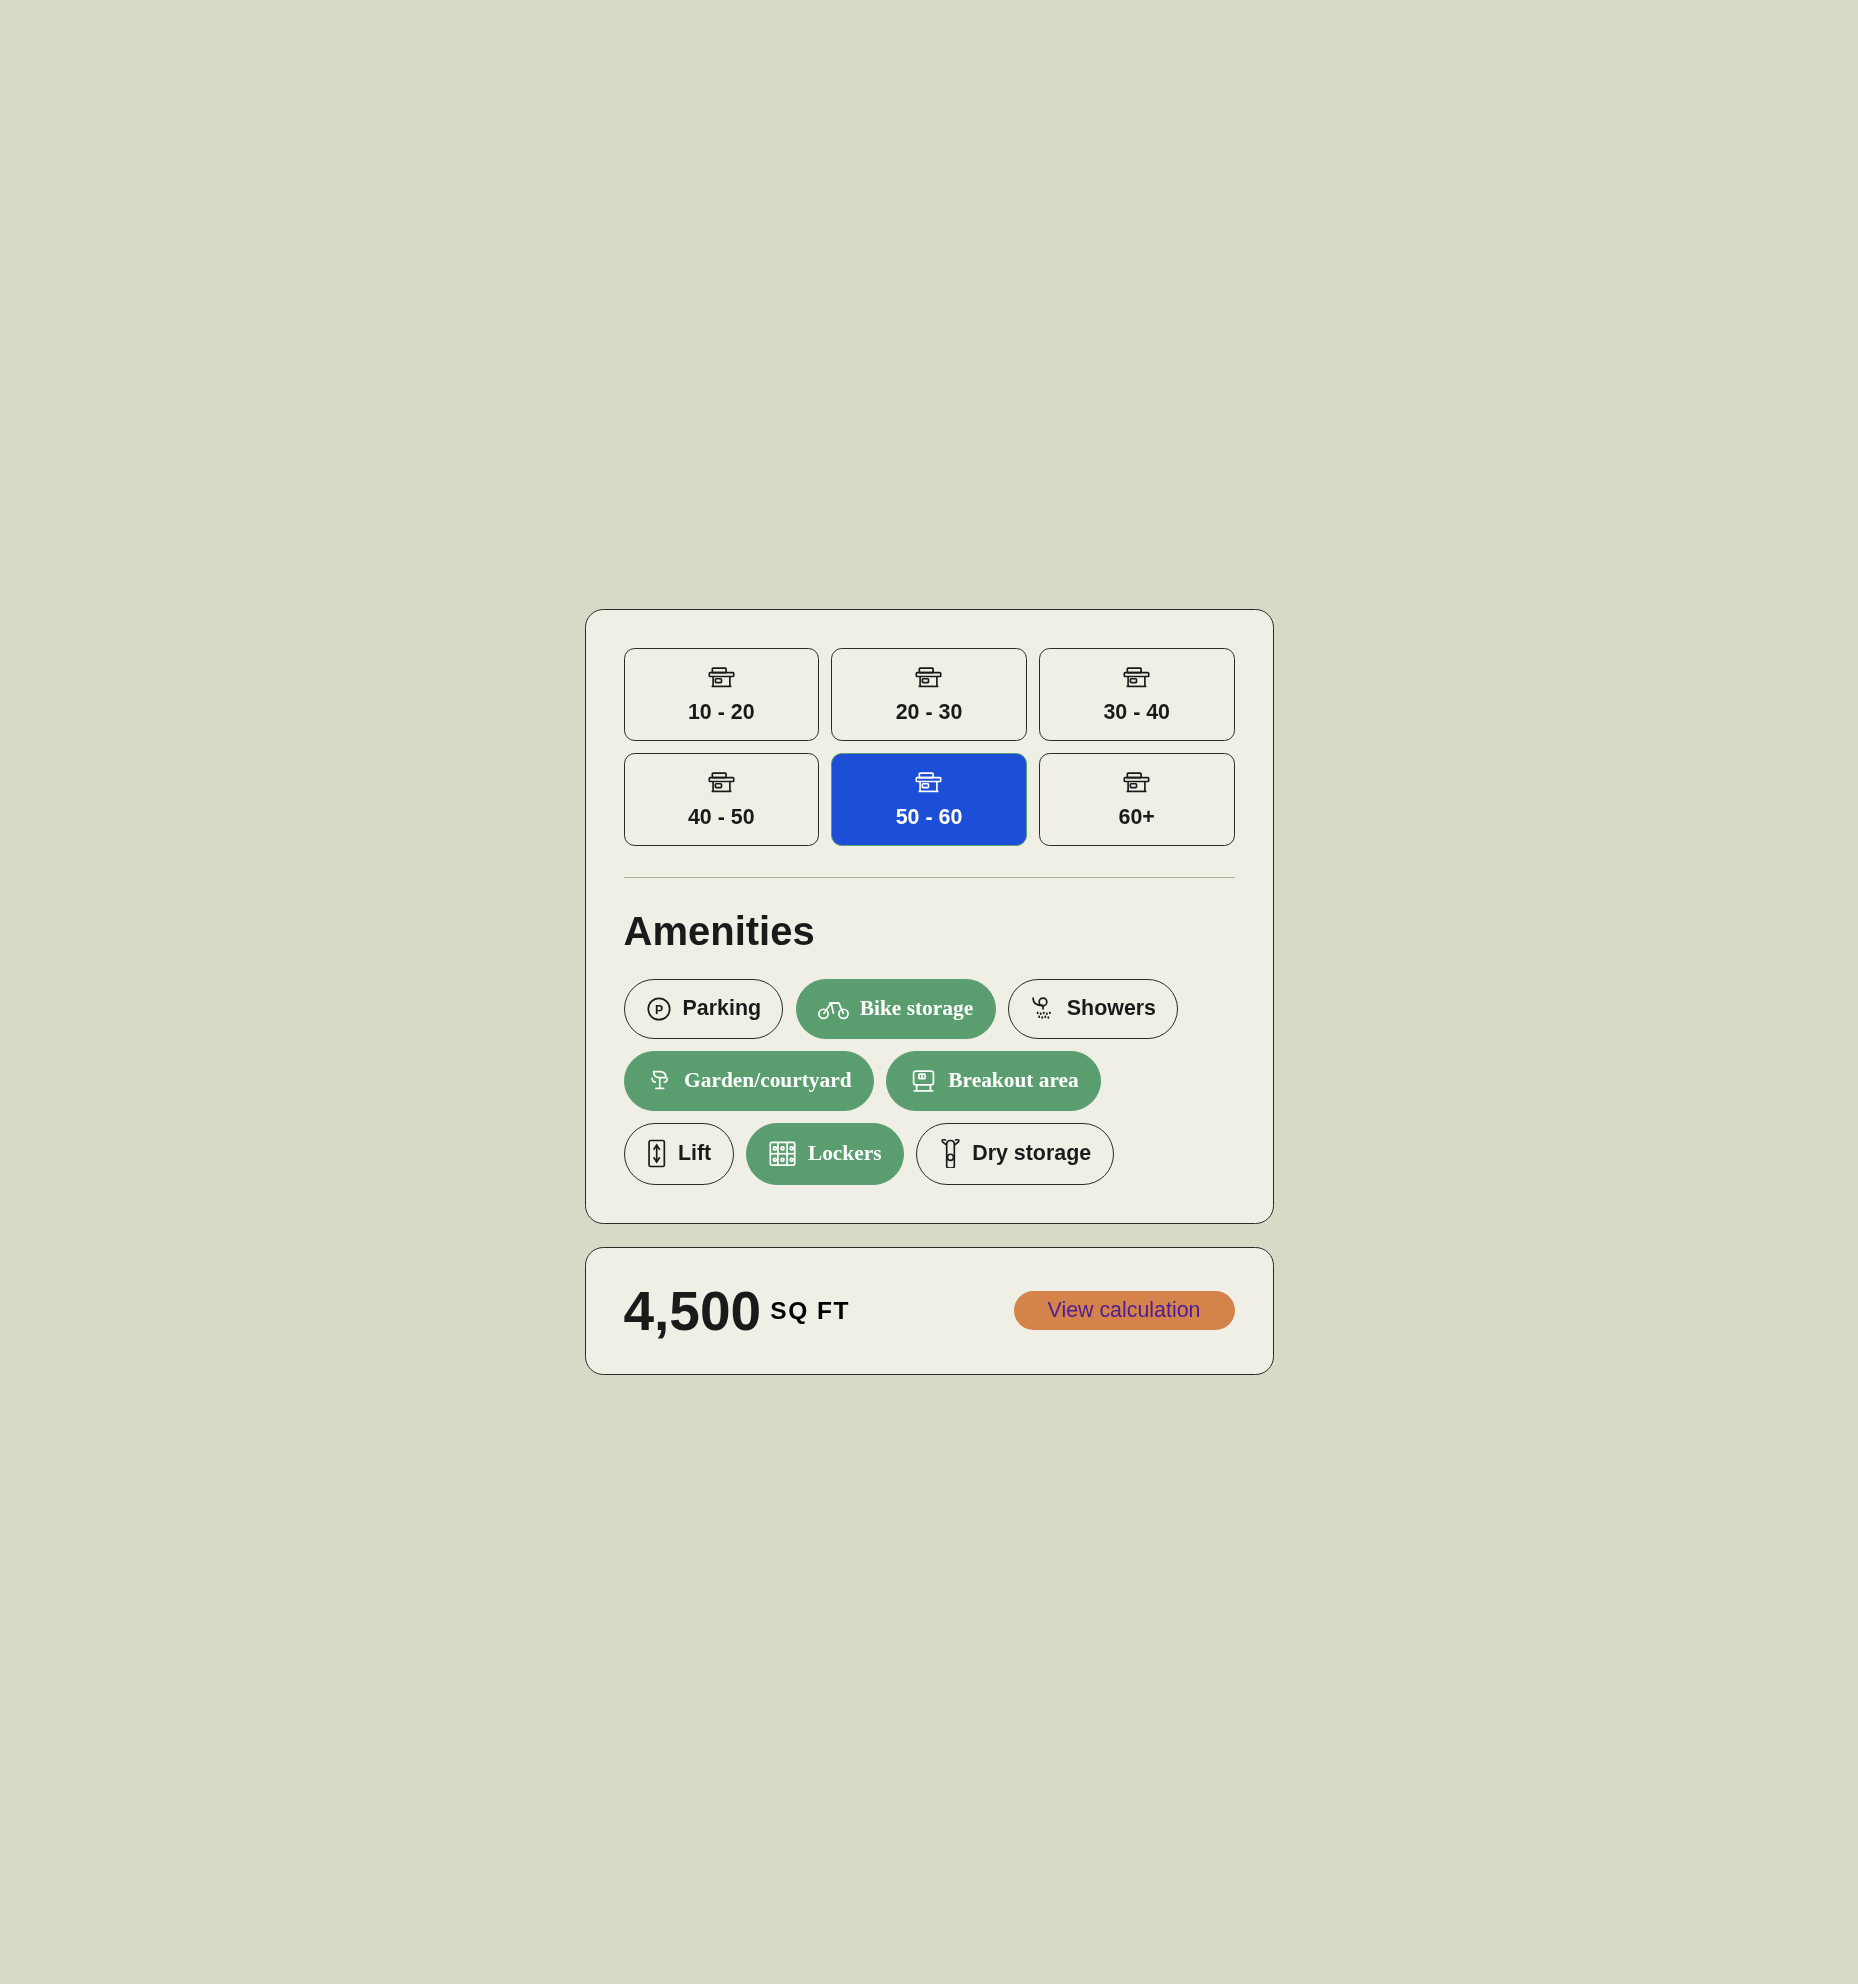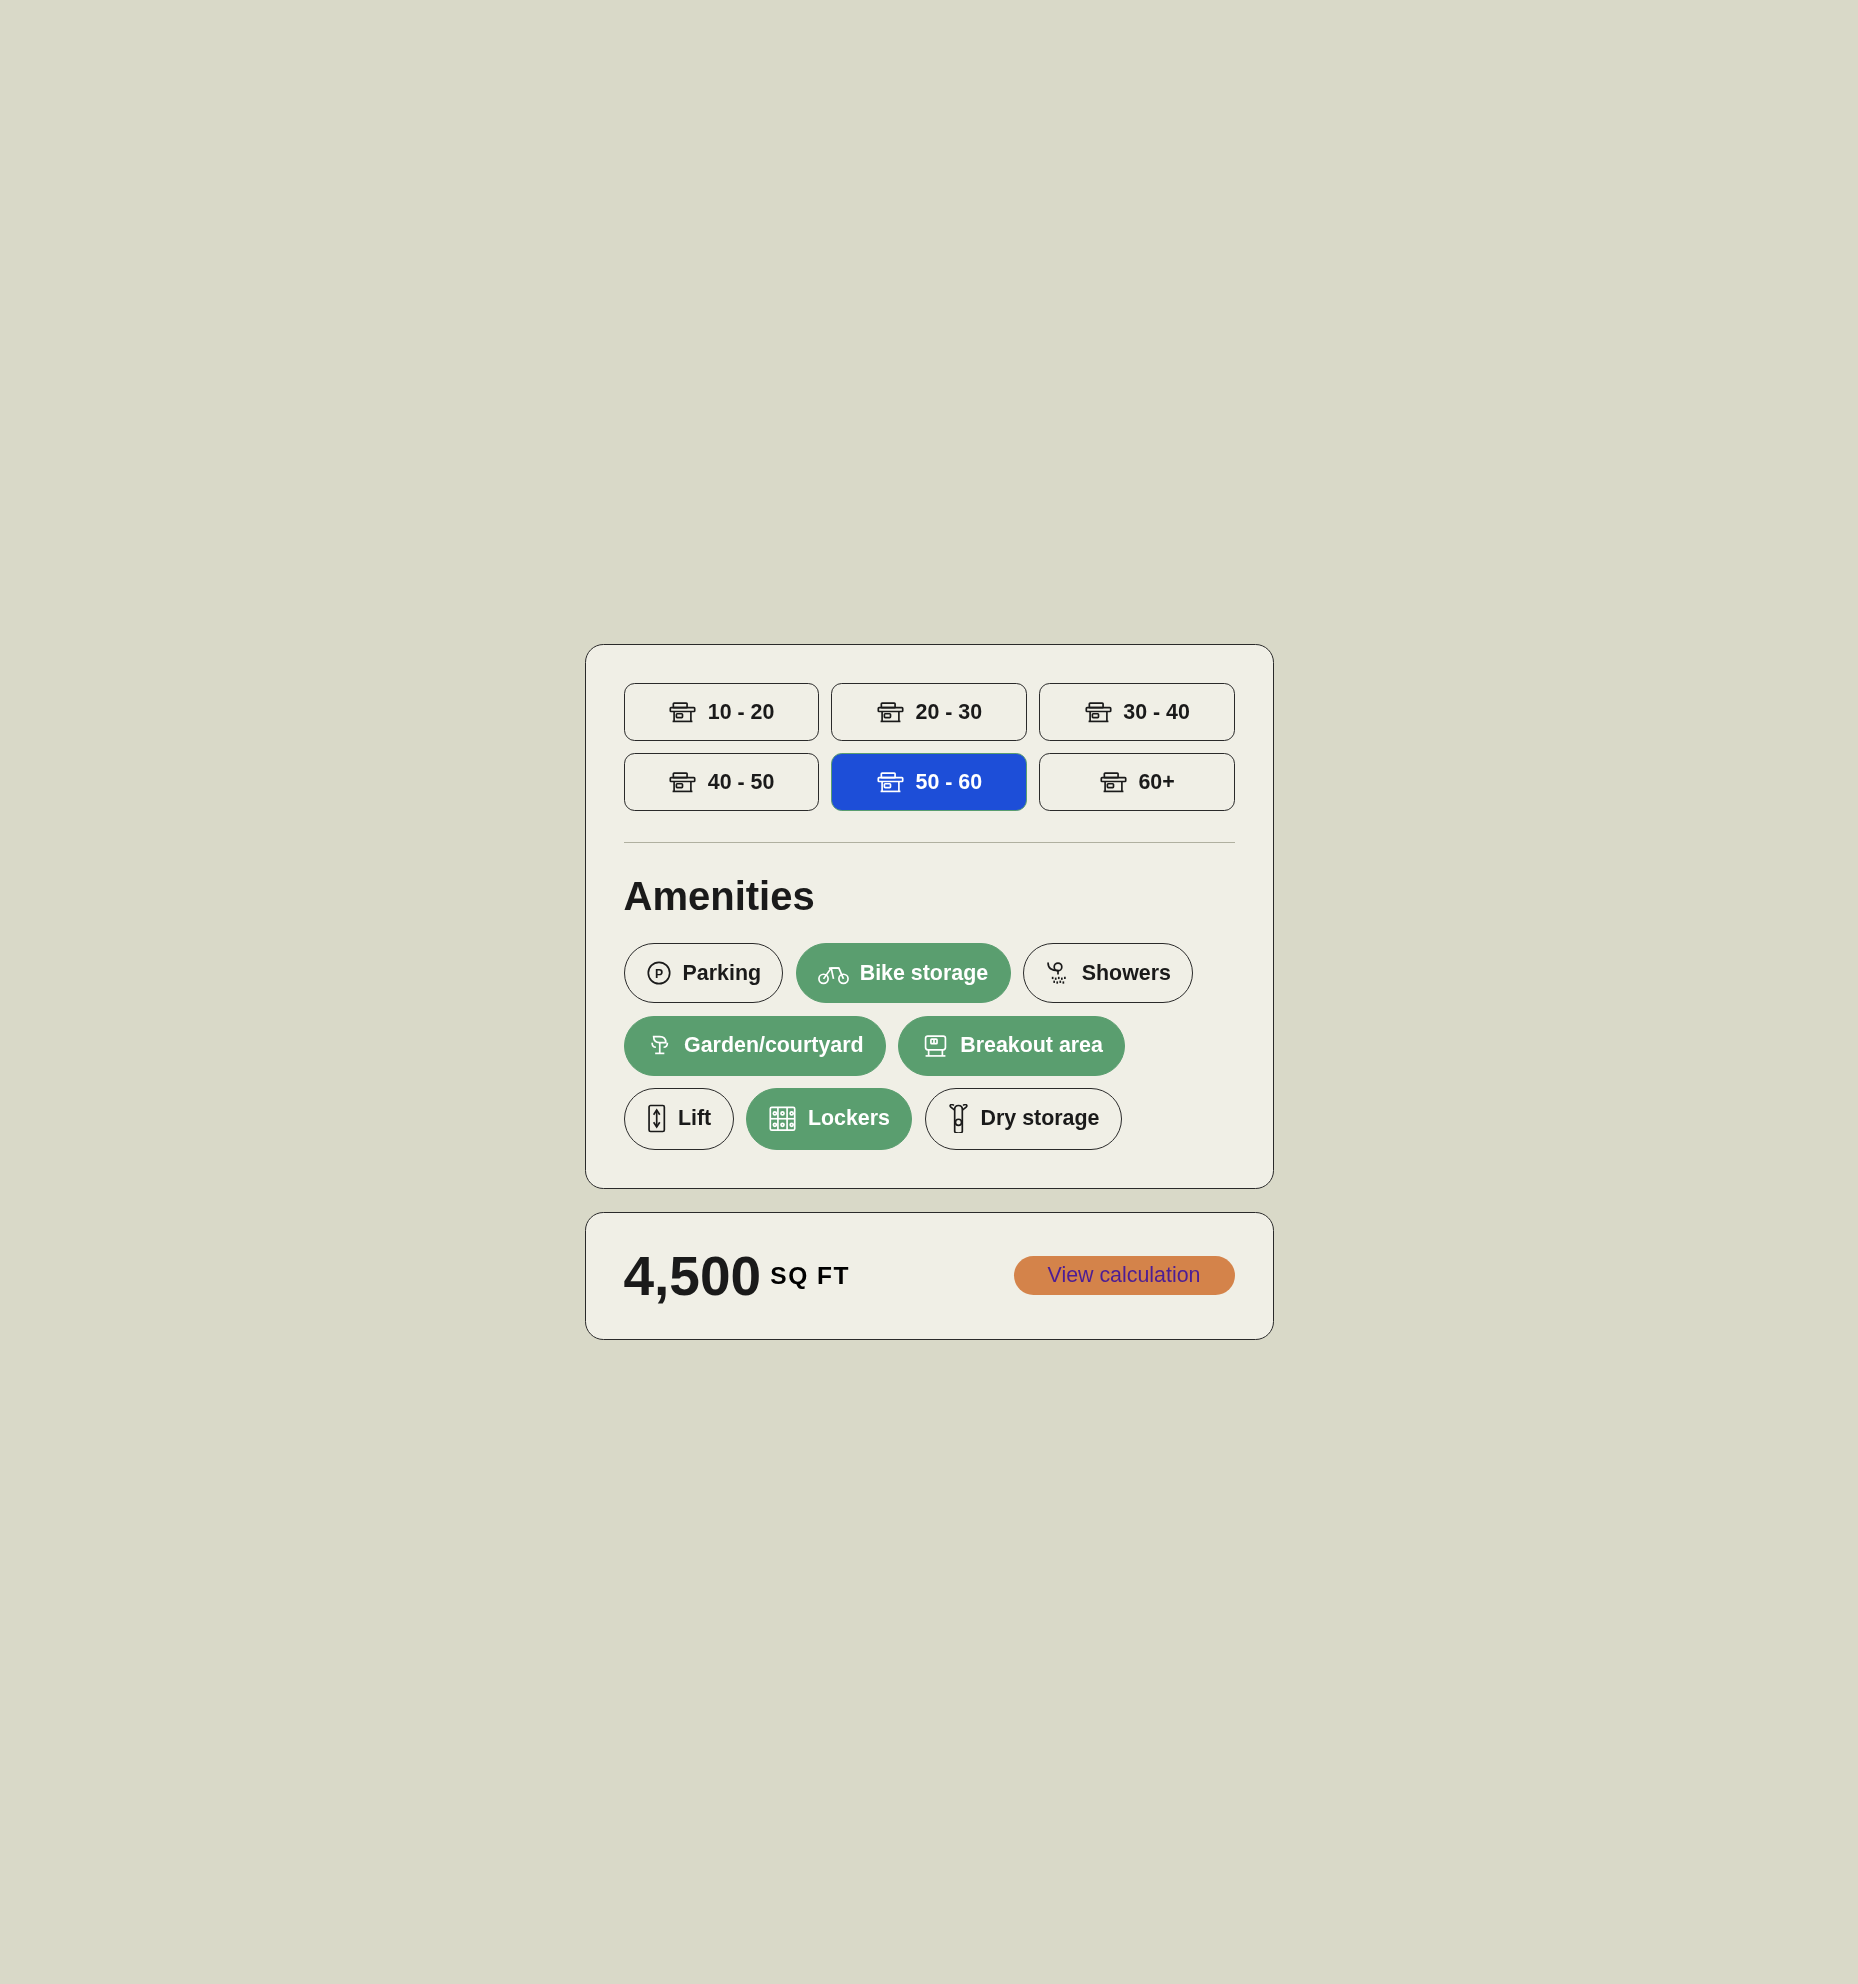--- a/index.html
+++ b/index.html
@@ -45,20 +45,21 @@
       justify-content: center;
       gap: 10.7px;
       padding: 15.3px 13.8px;
       border: 1.5px solid #2a2a2a;
       border-radius: 10.7px;
       background: transparent;
       font-size: 21.4px;
       font-weight: 600;
       color: #1a1a1a;
       cursor: pointer;
+      flex-direction: column;
     }
 
     .desk-btn.selected {
       background: #1d4ed8;
       border-color: #5a9e6f;
       color: #fff;
     }
 
     .desk-btn svg {
       flex-shrink: 0;
@@ -95,20 +96,21 @@
       font-weight: 600;
       color: #1a1a1a;
       cursor: pointer;
       white-space: nowrap;
     }
 
     .amenity-btn.selected {
       background: #5a9e6f;
       border-color: #5a9e6f;
       color: #fff;
+      font-family: Liberation Serif, serif;
     }
 
     .amenity-btn svg {
       flex-shrink: 0;
     }
 
     .bottom-card {
       background: #f0efe6;
       border: 1.5px solid #2a2a2a;
       border-radius: 18.4px;

